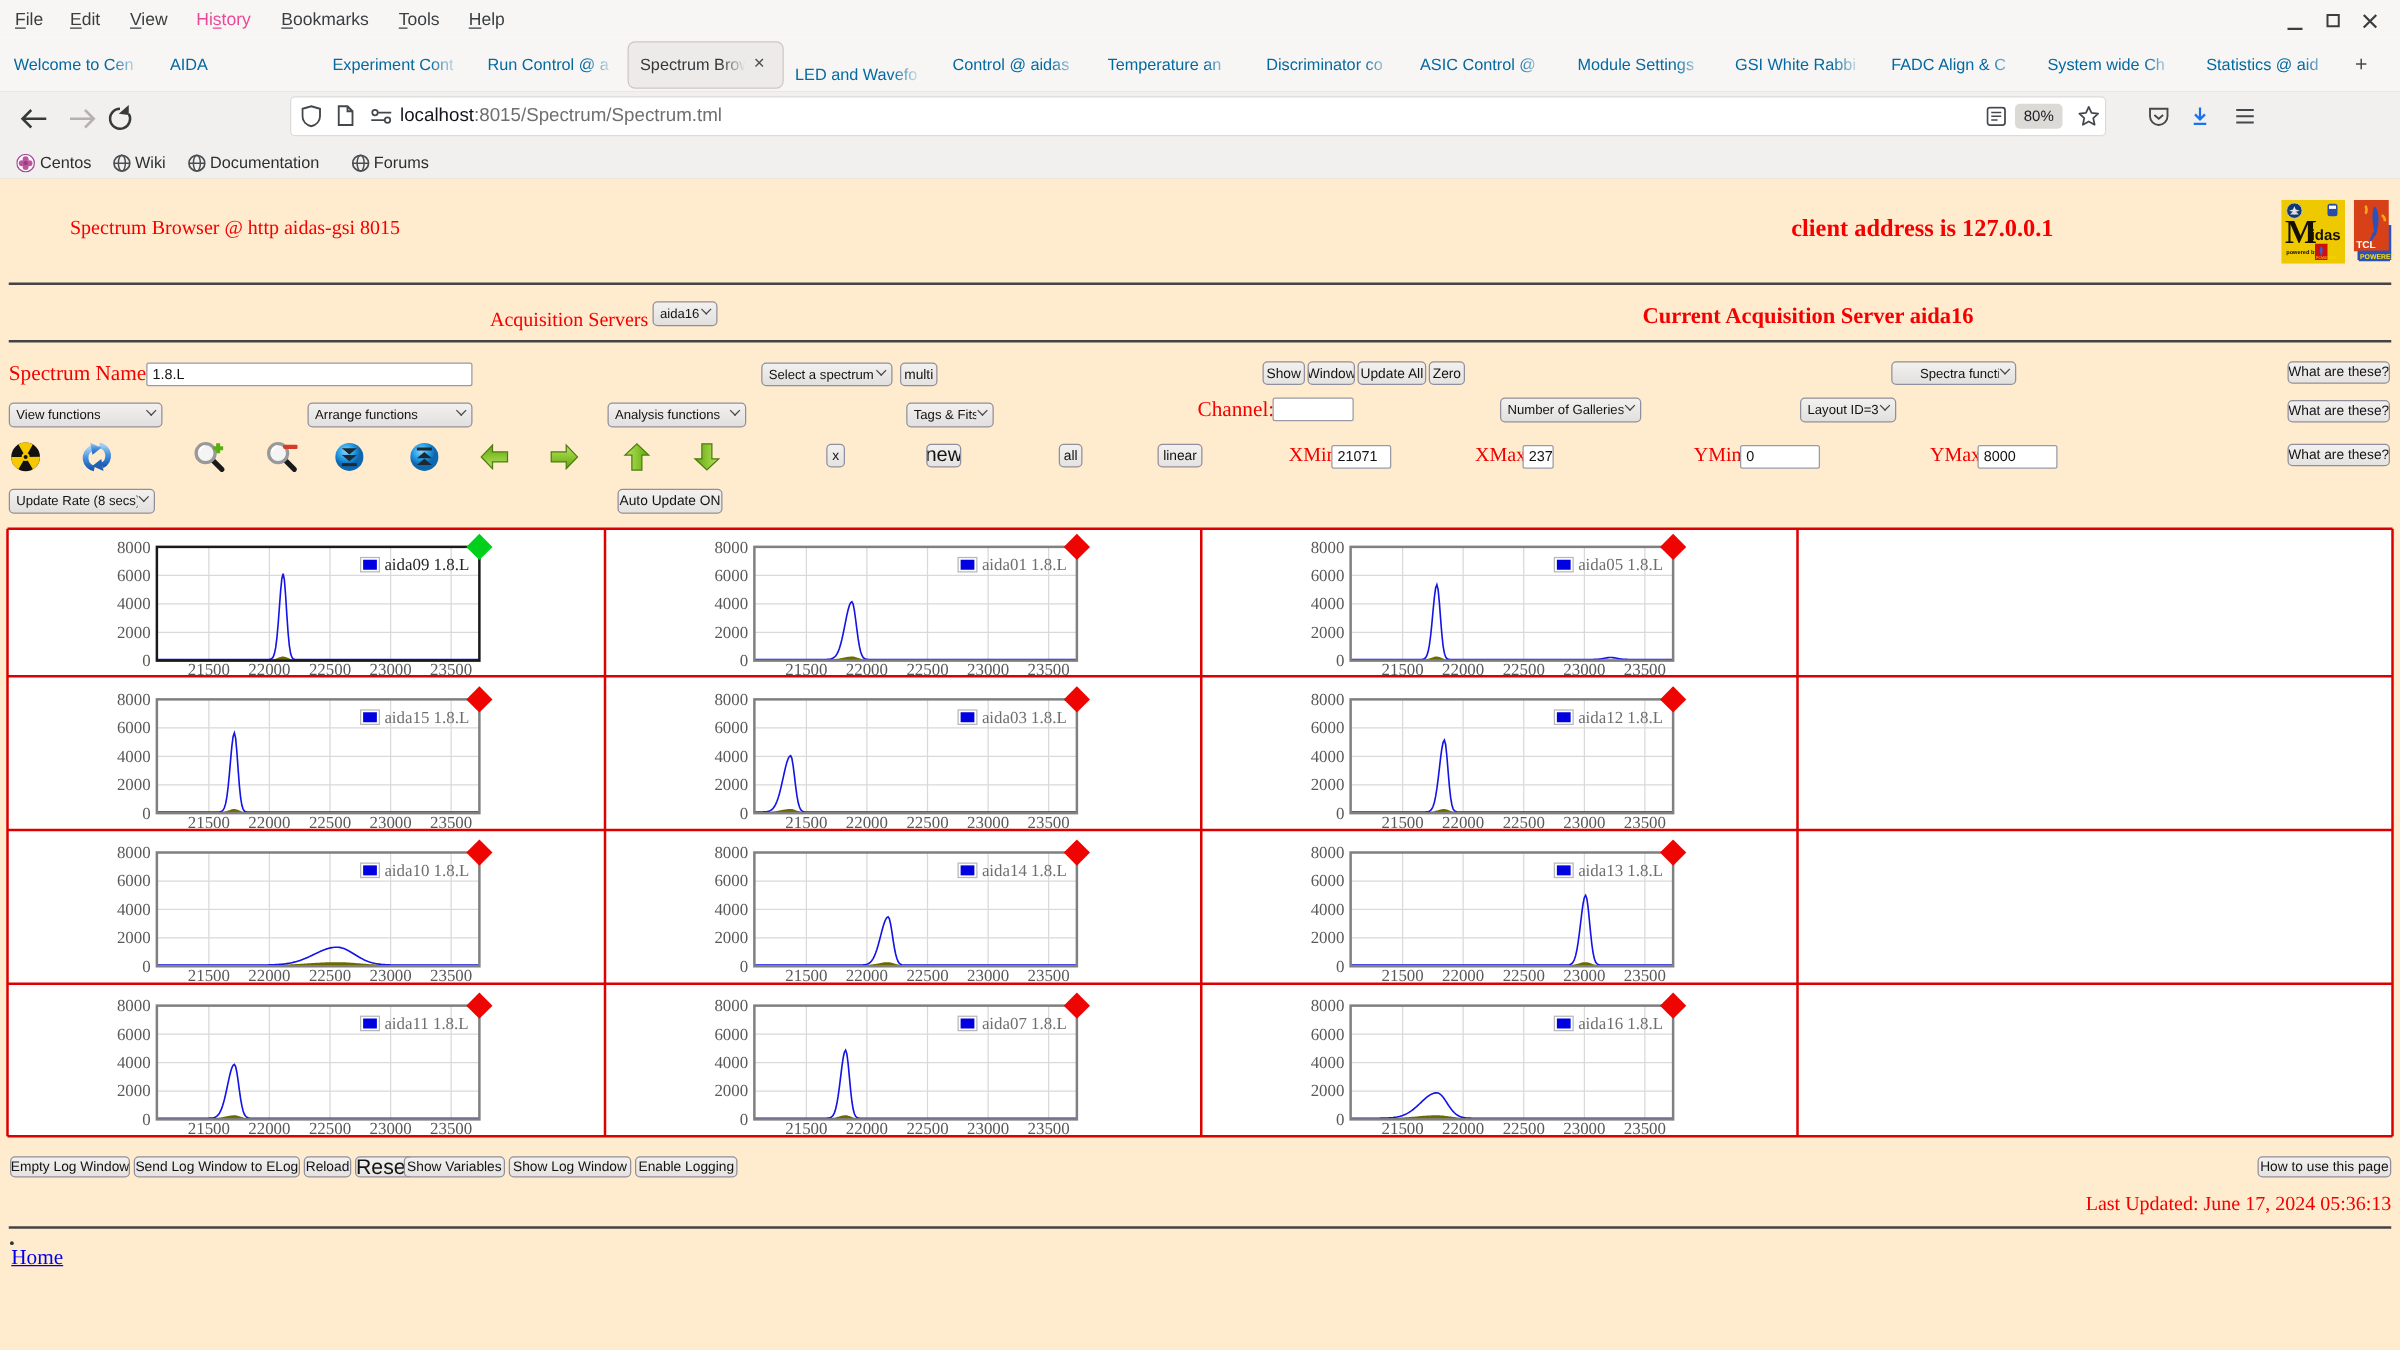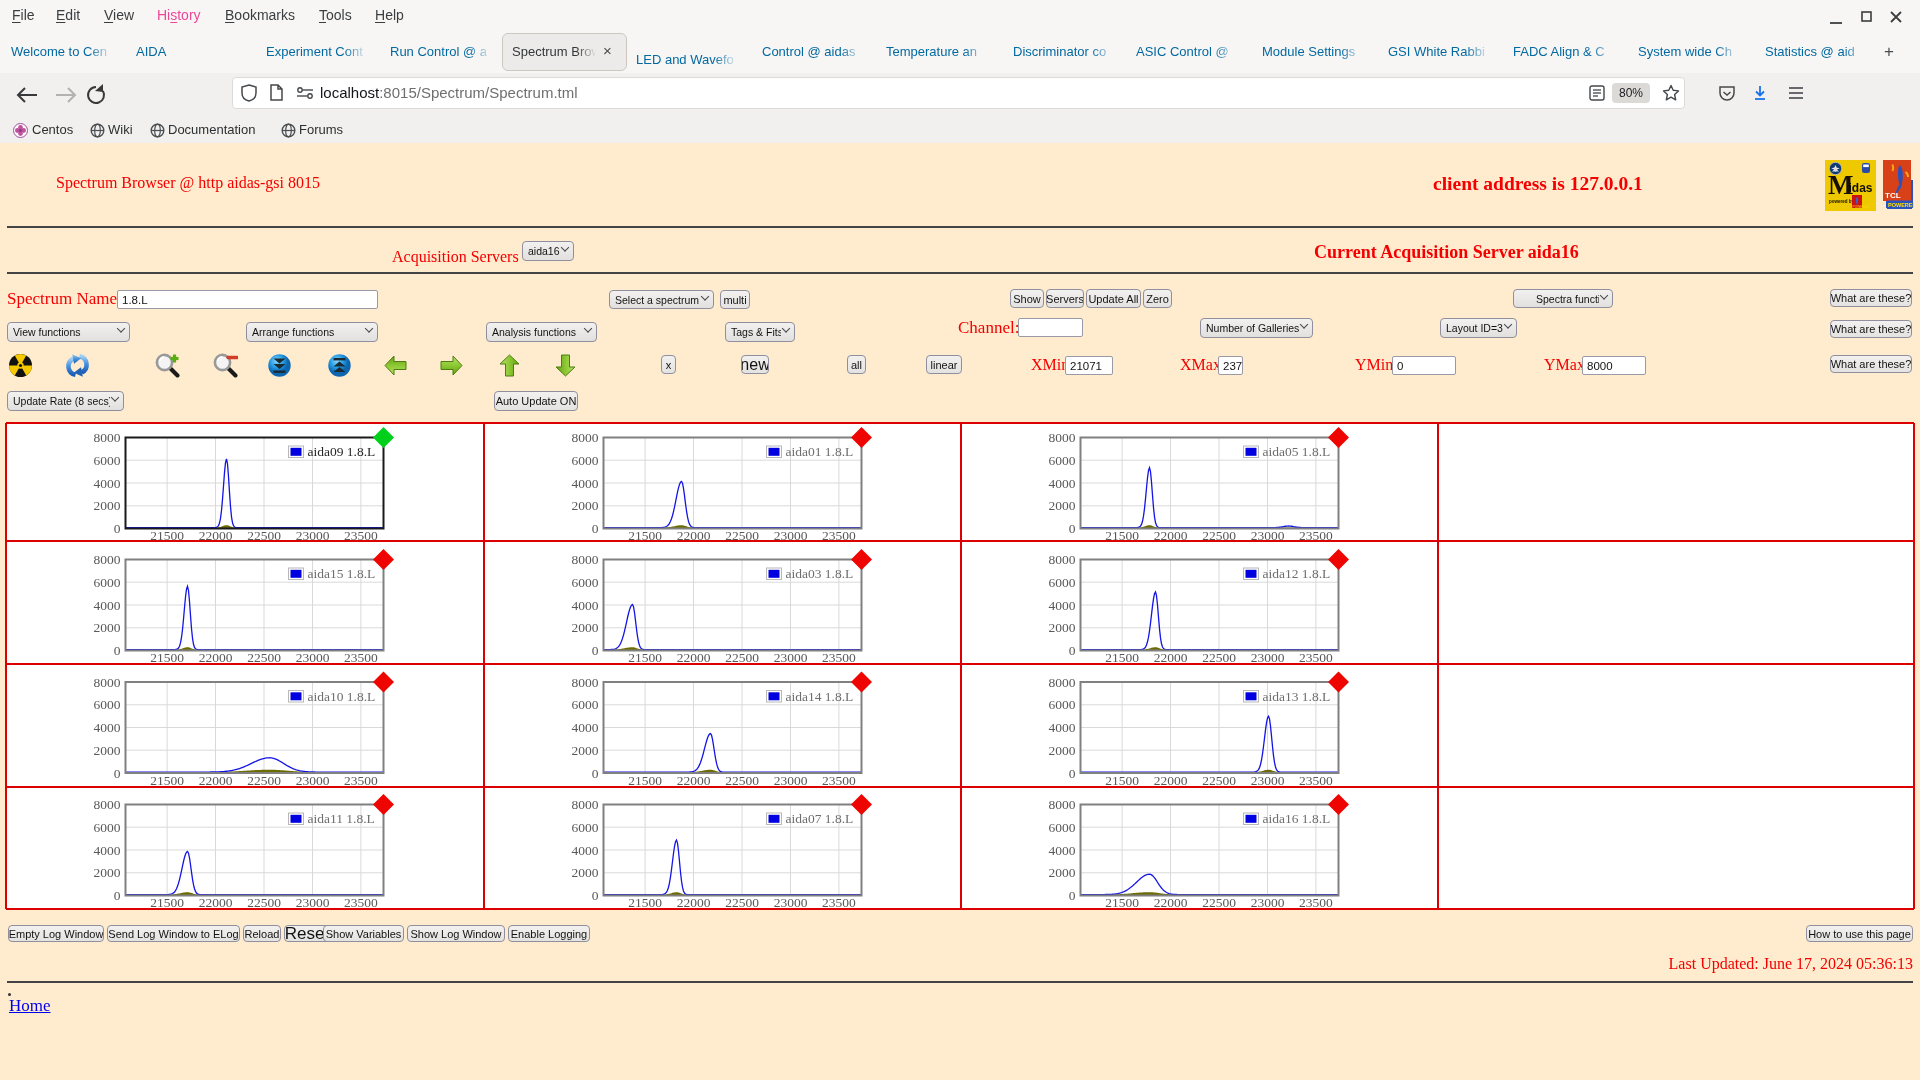--- a/index.html
+++ b/index.html
@@ -182,21 +182,21 @@
 <div class="serif red" style="position:absolute;left:7px;top:289px;font-size:17px;">Spectrum Name:</div>
 <div class="inp" style="position:absolute;left:117px;top:290px;width:261px;height:19px;">
     <span style="padding-left:4px;font-size:11.5px;">1.8.L</span>
   </div>
 <div class="sel" style="position:absolute;left:609px;top:290px;width:105px;height:19px;">
     <span style="padding-left:5px;font-size:10.5px;">Select a spectrum</span>
     <i></i>
   </div>
 <div class="btn" style="position:absolute;left:720px;top:290px;width:30px;height:19px;font-size:11px;">multi</div>
 <div class="btn" style="position:absolute;left:1010px;top:289px;width:34px;height:19px;font-size:11px;">Show</div>
-<div class="btn" style="position:absolute;left:1046px;top:289px;width:38px;height:19px;font-size:11px;">Servers</div>
+<div class="btn" style="position:absolute;left:1046px;top:289px;width:38px;height:19px;font-size:11px;">Window</div>
 <div class="btn" style="position:absolute;left:1086px;top:289px;width:55px;height:19px;font-size:11px;">Update All</div>
 <div class="btn" style="position:absolute;left:1143px;top:289px;width:29px;height:19px;font-size:11px;">Zero</div>
 <div class="sel" style="position:absolute;left:1513px;top:289px;width:100px;height:19px;">
     <span style="padding-left:22px;font-size:10.5px;">Spectra functions</span>
     <i></i>
   </div>
 <div class="btn" style="position:absolute;left:1830px;top:289px;width:82px;height:18px;font-size:11px;">What are these?</div>
 <div class="sel" style="position:absolute;left:7px;top:322px;width:123px;height:20px;">
     <span style="padding-left:5px;font-size:10.5px;">View functions</span>
     <i></i>

